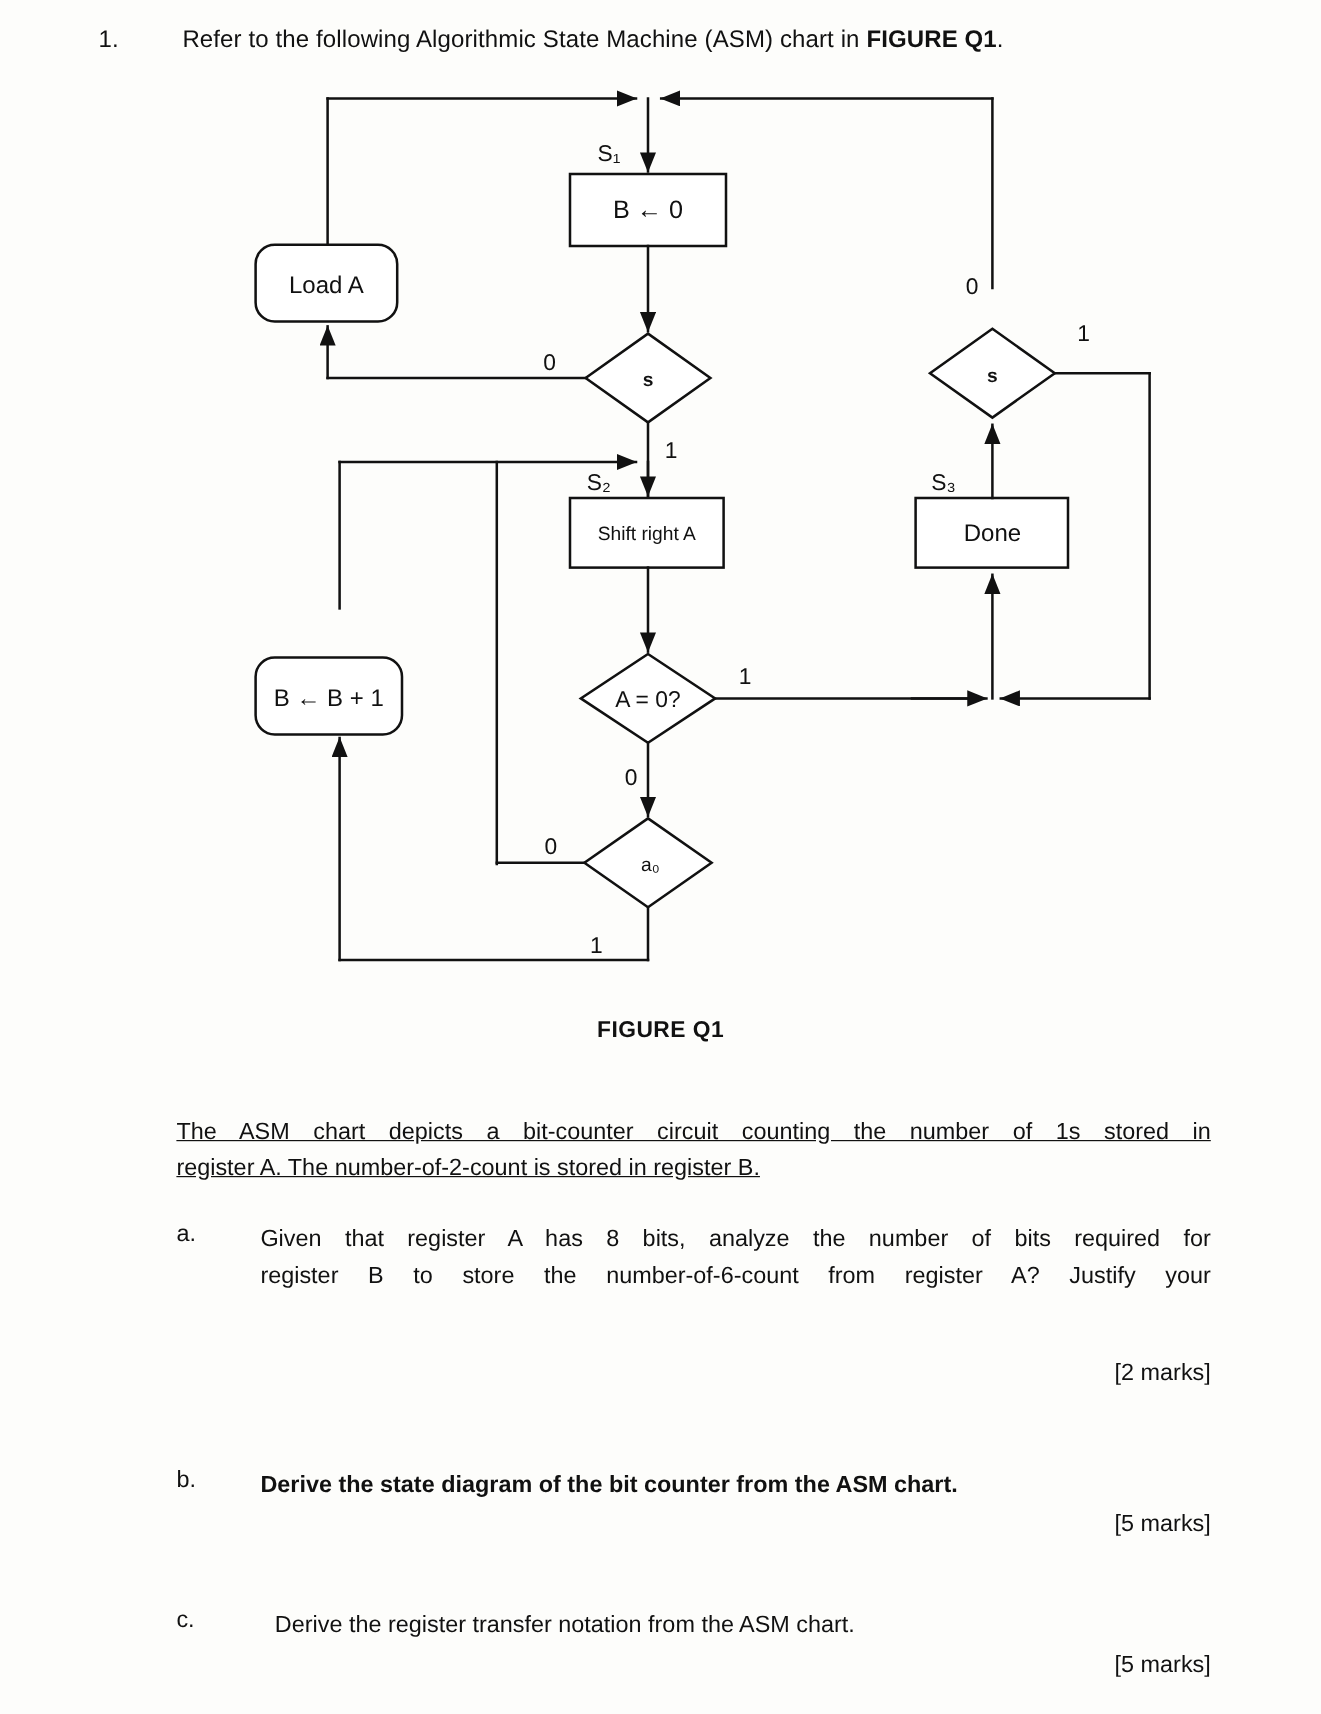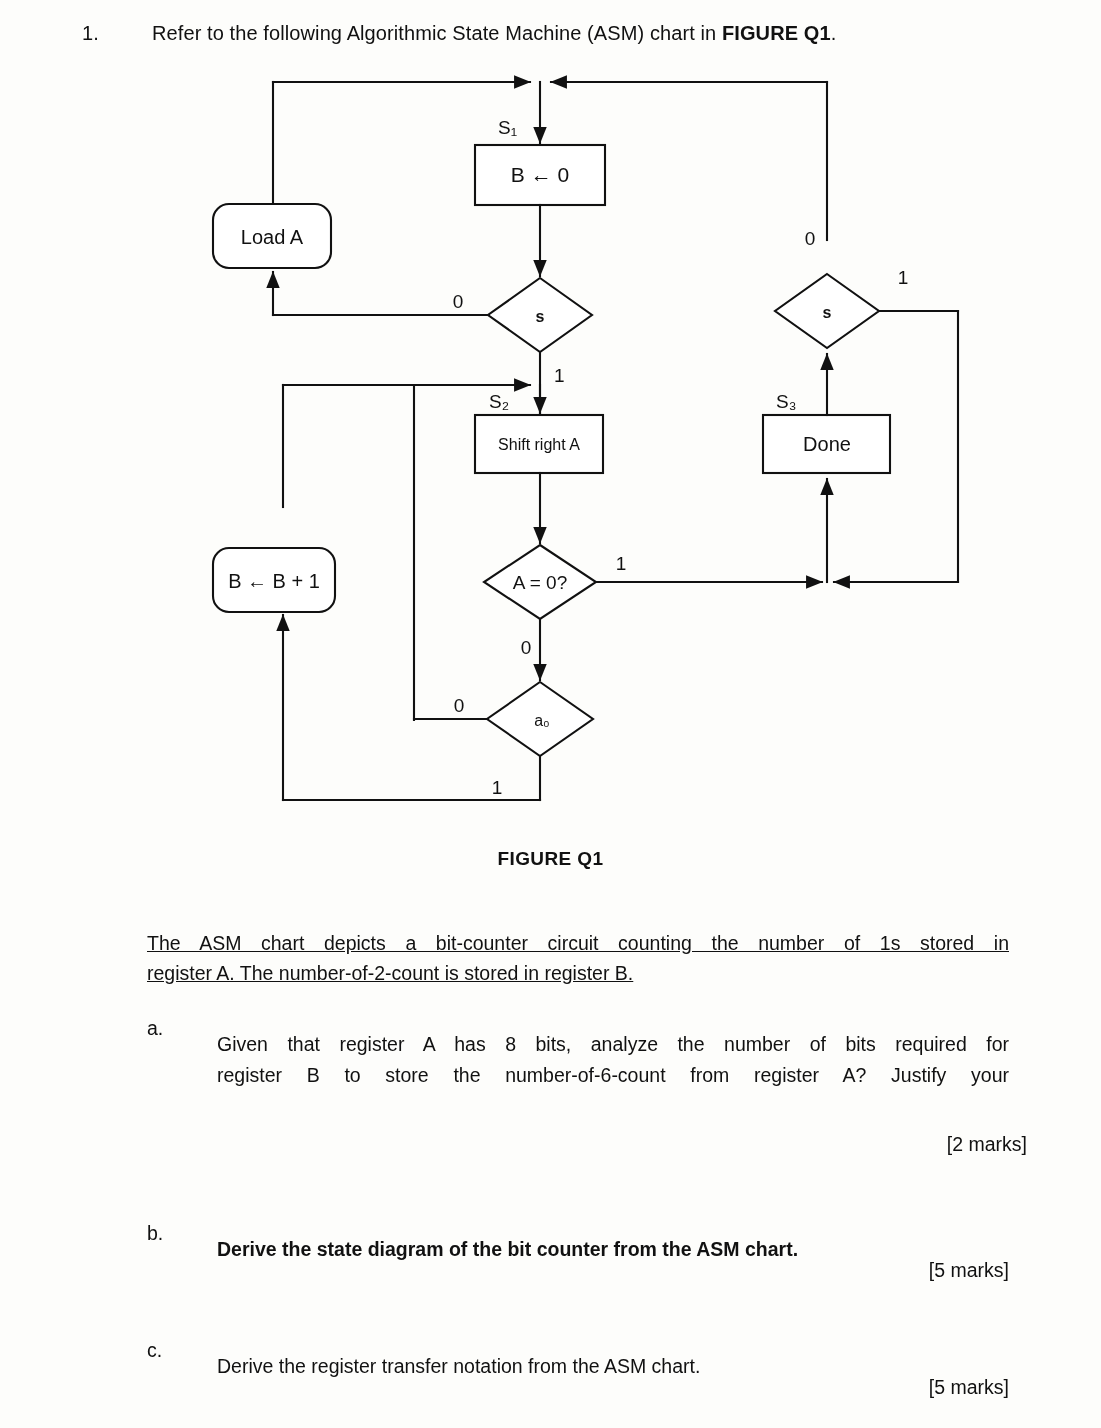--- a/index.html
+++ b/index.html
@@ -56,41 +56,41 @@
   #intro .l1{text-align:justify;text-align-last:justify;}
 
   .item{
     position:absolute;
     font-size:19.5px;line-height:31px;
   }
   .item .lbl{
     position:absolute;left:0;top:0;width:46px;
   }
   .item .bd{
-    position:absolute;left:70px;top:16px;
+    position:absolute;left:70px;top:4px;
     text-align:justify;
   }
   .marks{
     position:absolute;
     font-size:19.5px;
     text-align:right;
   }
 
   #item-a{left:147px;top:1013px;width:862px;}
   #item-a .bd{width:792px;}
   #item-a .bd .j{display:block;text-align:justify;text-align-last:justify;}
   #item-a .bd .last{display:block;}
-  #marks-a{left:0;top:1133px;width:1009px;margin-left:18px;}
+  #marks-a{left:0;top:1133px;width:1009px;}
 
   #item-b{left:147px;top:1218px;width:862px;}
   #item-b .bd{width:792px;font-weight:bold;}
   #marks-b{left:0;top:1259px;width:1009px;}
 
   #item-c{left:147px;top:1335px;width:862px;}
-  #item-c .bd{width:792px;}
+  #item-c .bd{width:792px;margin-left:12px;}
   #marks-c{left:0;top:1376px;width:1009px;}
 
   
   text{font-family:"Liberation Sans", sans-serif;fill:#111;}
 </style>
 </head>
 <body>
 
 <div class="page">
 

